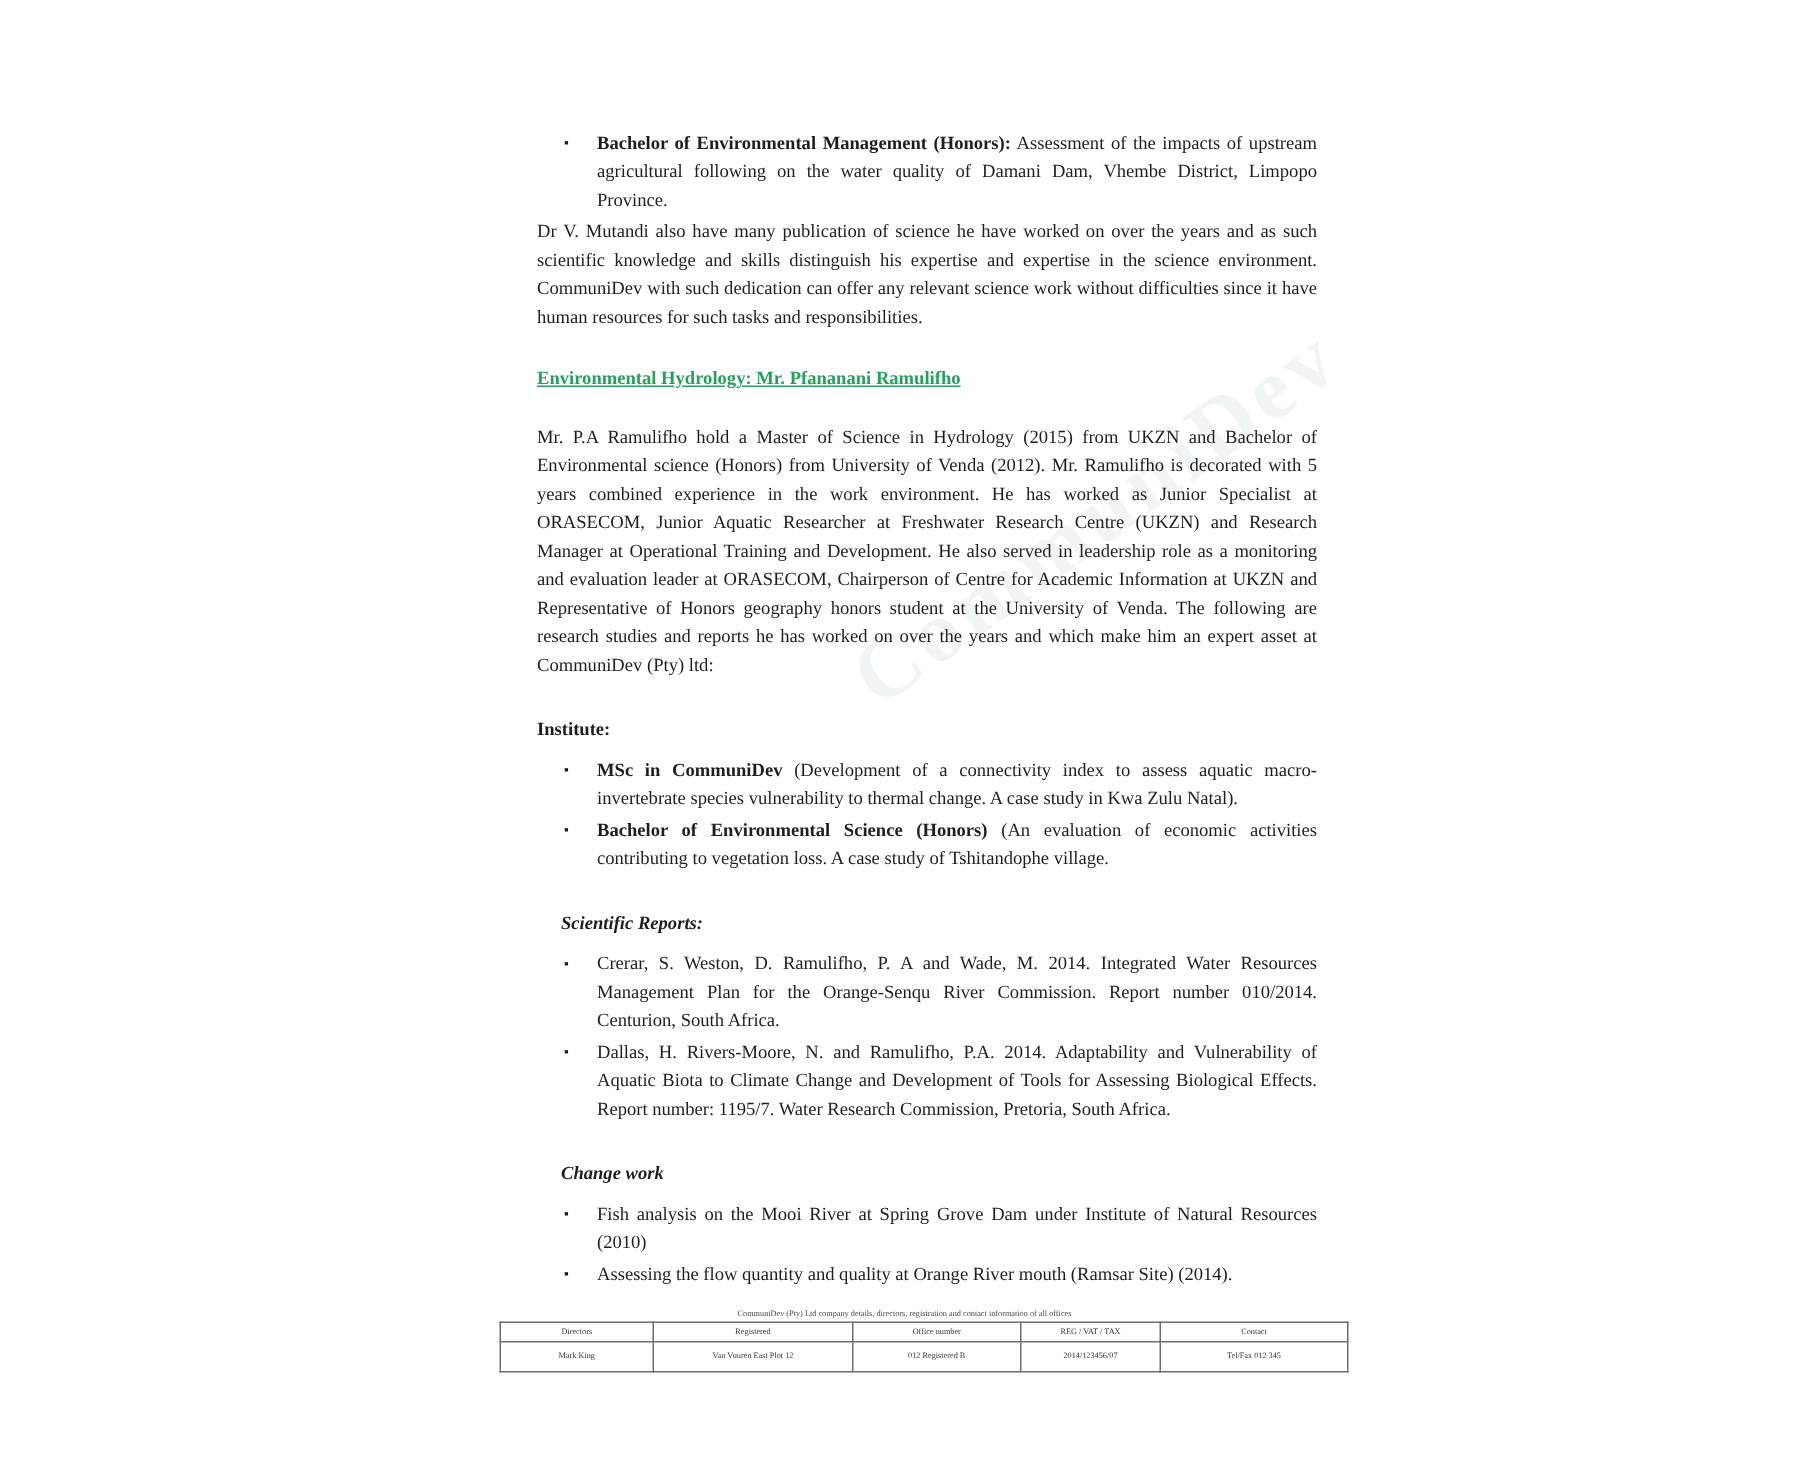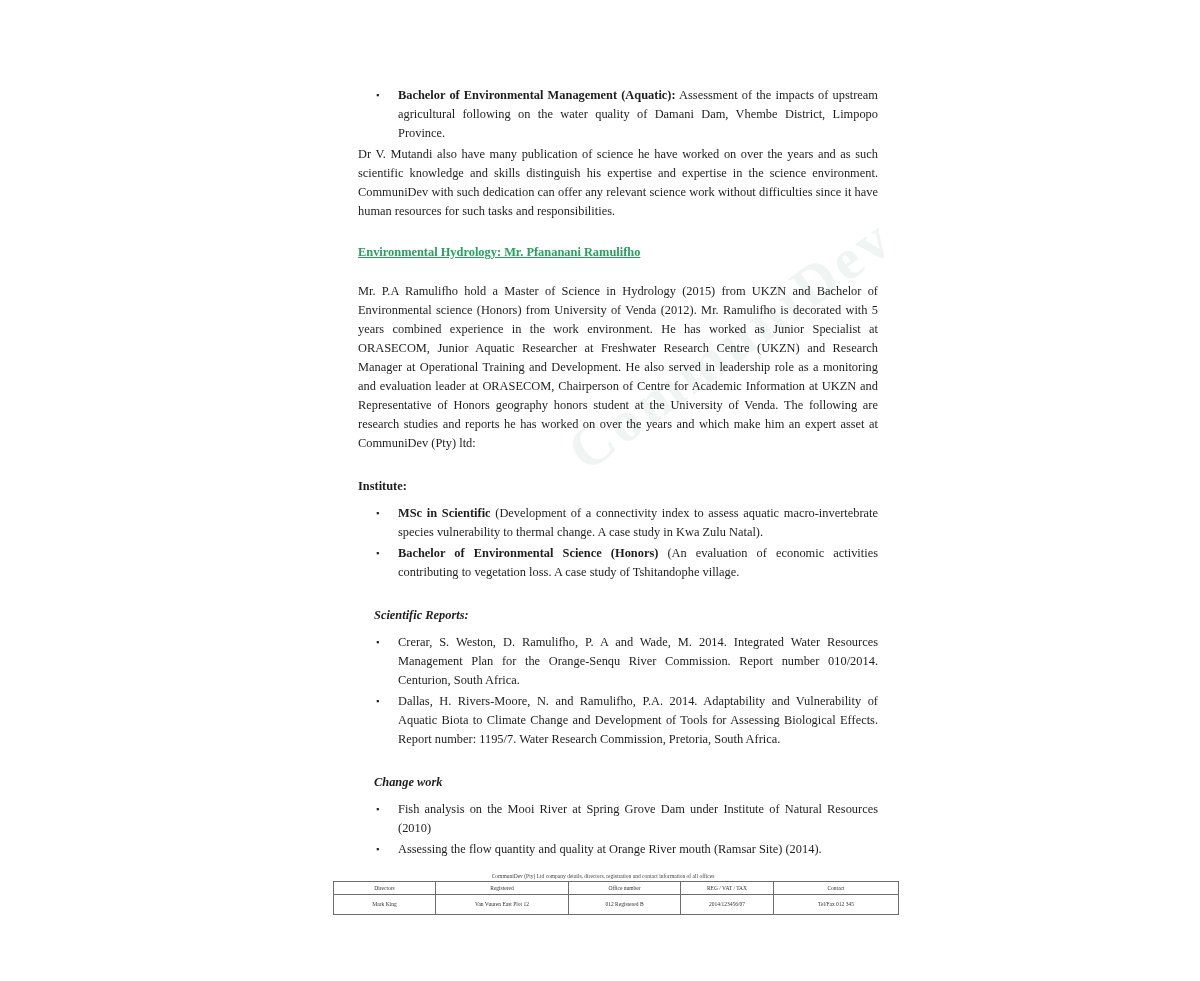--- a/index.html
+++ b/index.html
@@ -36,34 +36,34 @@
 <body>
 
 <div class="canvas">
 
   <div class="watermark">CommuniDev</div>
 
   <div class="doc">
 
     <div class="bullet-row para">
       <span class="marker">▪</span>
-      <span class="btext"><span class="b">Bachelor of Environmental Management (Aquatic):</span> <span>Assessment of the impacts of upstream agricultural following on the water quality of Damani Dam, Vhembe District, Limpopo Province.</span></span>
+      <span class="btext"><span class="b">Bachelor of Environmental Management (Honors):</span> <span>Assessment of the impacts of upstream agricultural following on the water quality of Damani Dam, Vhembe District, Limpopo Province.</span></span>
     </div>
 
     <p class="para">Dr V. Mutandi also have many publication of science he have worked on over the years and as such scientific knowledge and skills distinguish his expertise and expertise in the science environment. CommuniDev with such dedication can offer any relevant science work without difficulties since it have human resources for such tasks and responsibilities.</p>
 
     <div class="green-head" style="color:#27a05e;">Environmental Hydrology: Mr. Pfananani Ramulifho</div>
 
     <p class="para">Mr. P.A Ramulifho hold a Master of Science in Hydrology (2015) from UKZN and Bachelor of Environmental science (Honors) from University of Venda (2012). Mr. Ramulifho is decorated with 5 years combined experience in the work environment. He has worked as Junior Specialist at ORASECOM, Junior Aquatic Researcher at Freshwater Research Centre (UKZN) and Research Manager at Operational Training and Development. He also served in leadership role as a monitoring and evaluation leader at ORASECOM, Chairperson of Centre for Academic Information at UKZN and Representative of Honors geography honors student at the University of Venda. The following are research studies and reports he has worked on over the years and which make him an expert asset at CommuniDev (Pty) ltd:</p>
 
     <div class="sec-head">Institute:</div>
     <div class="group">
       <div class="bullet-row">
         <span class="marker">▪</span>
-        <span class="btext"><span class="b">MSc in Scientific</span> <span>(Development of a connectivity index to assess aquatic macro-invertebrate species vulnerability to thermal change. A case study in Kwa Zulu Natal).</span></span>
+        <span class="btext"><span class="b">MSc in CommuniDev</span> <span>(Development of a connectivity index to assess aquatic macro-invertebrate species vulnerability to thermal change. A case study in Kwa Zulu Natal).</span></span>
       </div>
       <div class="bullet-row">
         <span class="marker">▪</span>
         <span class="btext"><span class="b">Bachelor of Environmental Science (Honors)</span> <span>(An evaluation of economic activities contributing to vegetation loss. A case study of Tshitandophe village.</span></span>
       </div>
     </div>
 
     <div class="sec-head ital">Scientific Reports:</div>
     <div class="group">
       <div class="bullet-row">

